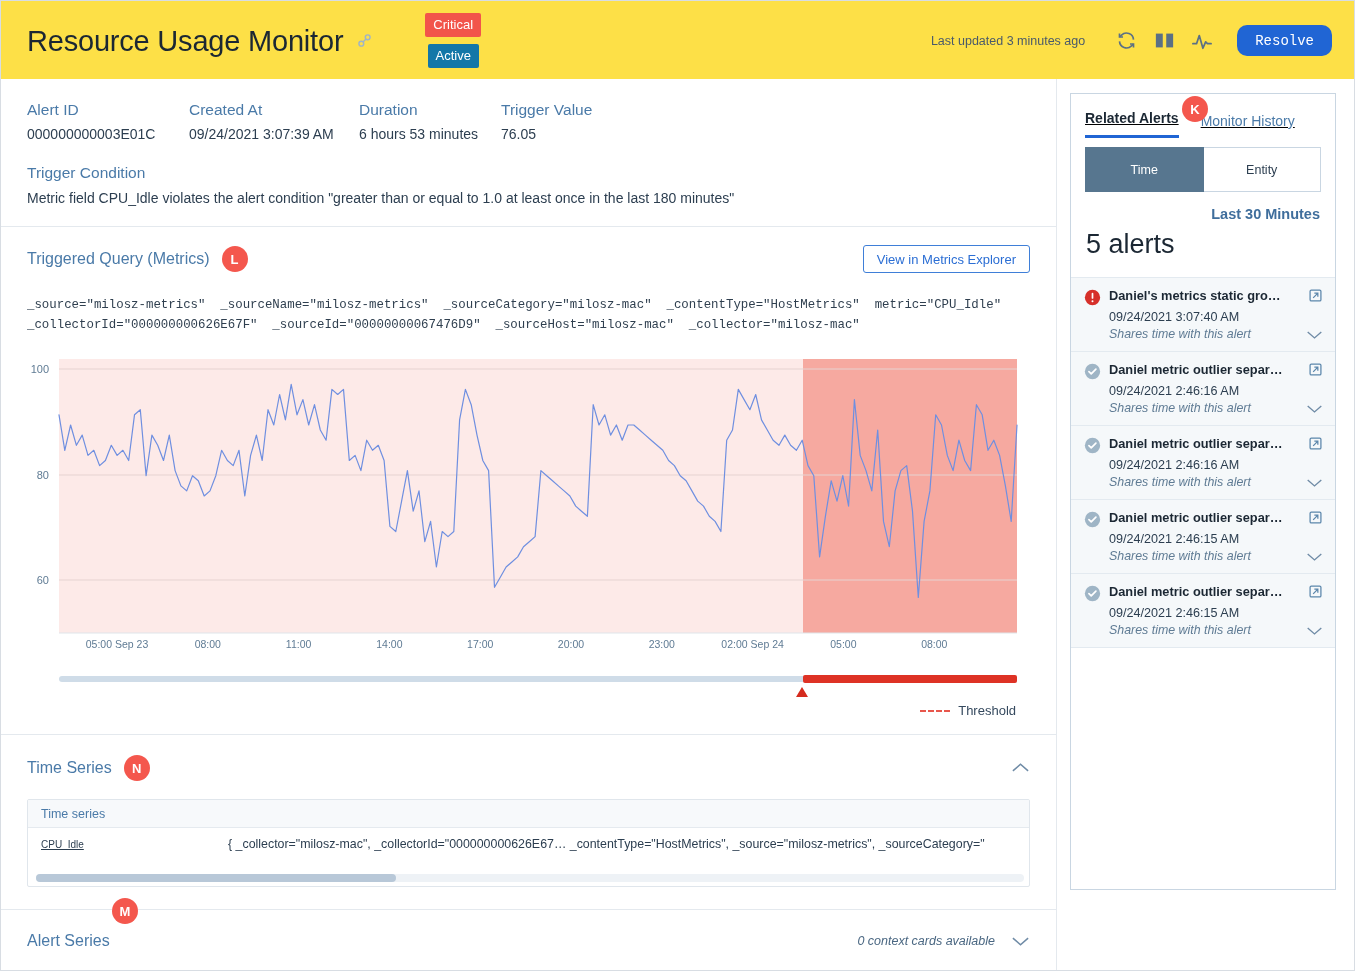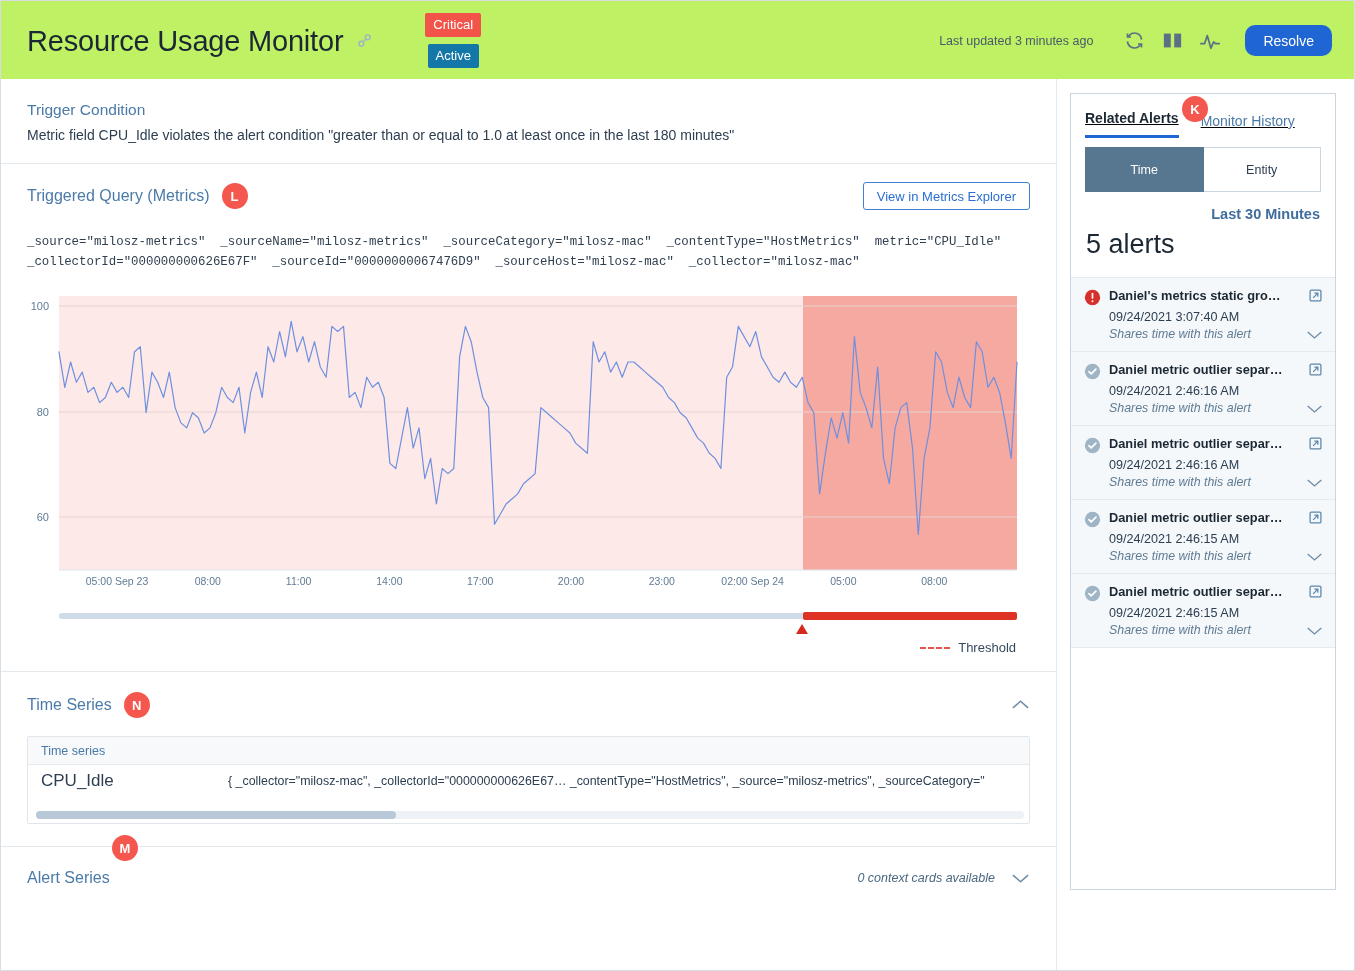--- a/index.html
+++ b/index.html
@@ -14,21 +14,21 @@
     width: 1355px; height: 971px;
     background: #ffffff;
     border: 1px solid #d8dde3;
     overflow: hidden;
   }
 
   
   .header {
     position: absolute; left: 0; top: 0;
     width: 1353px; height: 80px;
-    background: #bef264;
+    background: #fde047;
     border-bottom: 1px solid #e2e7ec;
     display: flex; align-items: center;
   }
   .title-wrap { display: flex; align-items: center; margin-left: 26px; }
   .page-title {
     font-size: 29px; color: #1b2733; font-weight: 400;
     letter-spacing: -0.2px; line-height: 34px;
   }
   .link-icon { margin-left: 13px; display: flex; align-items: center; color: #9fb4c8; }
   .badges { display: flex; align-items: center; margin-left: 52px; gap: 7px; flex-direction: column; }
@@ -45,21 +45,21 @@
   .last-updated {
     font-size: 12.5px; color: #4a5a6a; margin-right: 22px;
   }
   .hdr-icon-btn {
     width: 38px; height: 38px; display: flex; align-items: center; justify-content: center;
     color: #5b7085; cursor: pointer;
   }
   .resolve-btn {
     margin-left: 16px;
     background: #2065d4; color: #fff; border: none; border-radius: 10px;
-    font-size: 14px; font-family: Liberation Sans, sans-serif;
+    font-size: 14px; font-family: Liberation Mono, monospace;
     padding: 0 18px; height: 31px; cursor: pointer;
   }
 
   
   .main-left {
     position: absolute; left: 0; top: 78px;
     width: 1055px; height: 892px;
     background: #fff; overflow: hidden;
   }
   .sec-divider { height: 1px; background: #e4e9ee; width: 100%; }
@@ -139,21 +139,21 @@
     margin-top: 18px; border: 1px solid #e0e6ec; border-radius: 2px;
     background: #fff; position: relative; overflow: hidden; height: 88px;
   }
   .ts-thead {
     background: #f7f9fb; border-bottom: 1px solid #e5eaef;
     height: 28px; display: flex; align-items: center;
     padding-left: 13px;
   }
   .ts-th { font-size: 12.5px; color: #4a7aa8; }
   .ts-row { display: flex; align-items: center; height: 32px; padding-left: 13px; }
-  .ts-cell-name { font-size: 17px; color: #2c3e50; width: 187px; flex: none; }
+  .ts-cell-name { font-size: 10px; color: #2c3e50; width: 187px; flex: none; text-decoration: underline; }
   .ts-cell-dim {
     font-size: 12.4px; color: #2c3e50; white-space: nowrap;
     font-family: "Liberation Sans", sans-serif;
   }
   .ts-hscroll {
     position: absolute; left: 8px; bottom: 4px; width: 988px; height: 8px;
     background: #eef2f6; border-radius: 4px;
   }
   .ts-hscroll-thumb {
     width: 360px; height: 8px; border-radius: 4px; background: #b8c8d8;
@@ -267,20 +267,38 @@
         </svg>
       </span>
 
       <button class="resolve-btn">Resolve</button>
     </div>
   </div>
 
   <div class="main-left">
 
     <div class="info-block">
+      <div class="info-grid">
+        <div class="info-col">
+          <div class="info-label">Alert ID</div>
+          <div class="info-value">000000000003E01C</div>
+        </div>
+        <div class="info-col">
+          <div class="info-label">Created At</div>
+          <div class="info-value">09/24/2021 3:07:39 AM</div>
+        </div>
+        <div class="info-col">
+          <div class="info-label">Duration</div>
+          <div class="info-value">6 hours 53 minutes</div>
+        </div>
+        <div class="info-col">
+          <div class="info-label">Trigger Value</div>
+          <div class="info-value">76.05</div>
+        </div>
+      </div>
       <div>
         <div class="cond-label">Trigger Condition</div>
         <div class="cond-value">Metric field CPU_Idle violates the alert condition "greater than or equal to 1.0 at least once in the last 180 minutes"</div>
       </div>
     </div>
 
     <div class="sec-divider"></div>
 
     <div class="query-block">
       <div class="query-head">

